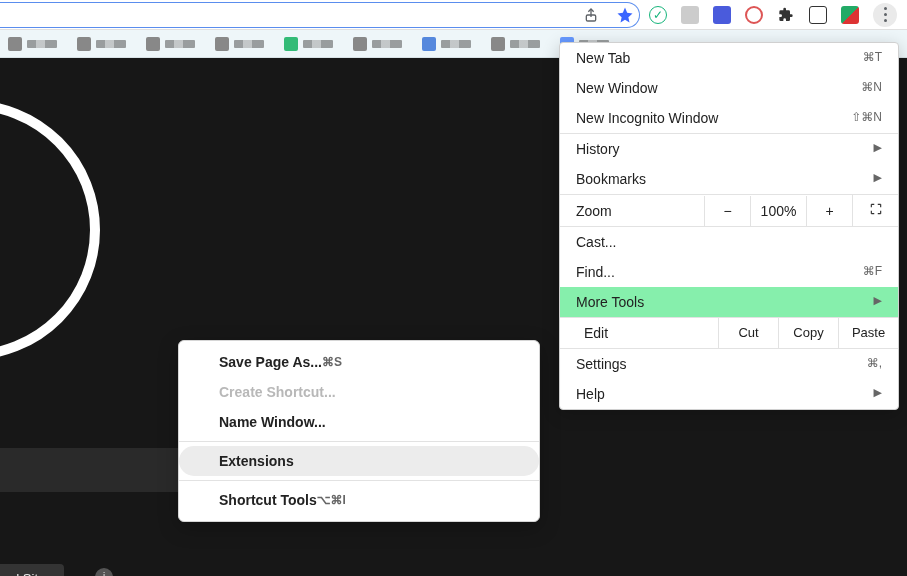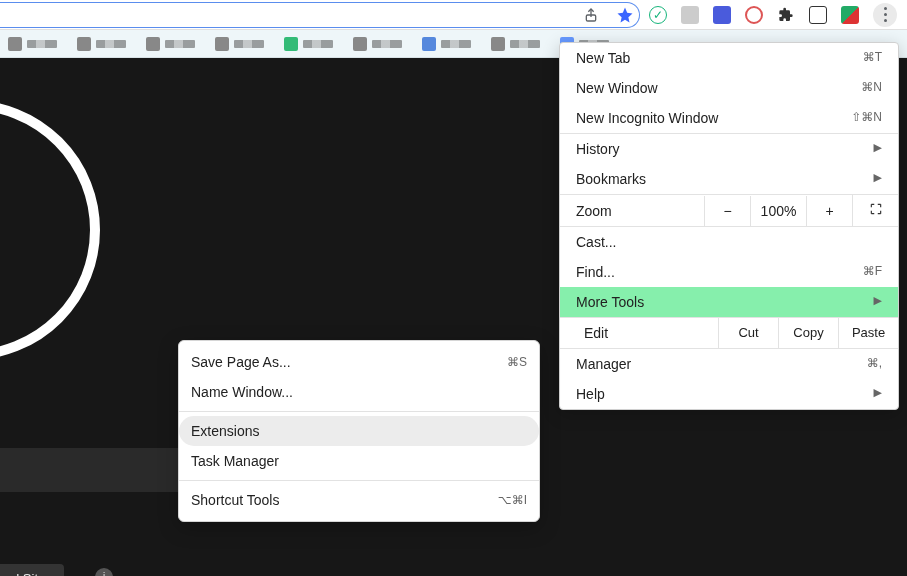--- a/index.html
+++ b/index.html
@@ -38,21 +38,21 @@
     .zoom-label { flex:1; padding:7px 16px; }
     .zoom-cell { width:46px; text-align:center; padding:7px 0; border-left:1px solid #e2e2e2; font-size:14px; }
     .zoom-pct { width:56px; }
     .fs-cell svg { width:14px; height:14px; }
     .edit-row { display:flex; border-top:1px solid #e2e2e2; border-bottom:1px solid #e2e2e2; }
     .edit-label { flex:1; padding:7px 24px; }
     .edit-cell { width:60px; text-align:center; padding:7px 0; border-left:1px solid #e2e2e2; font-size:13px; }
 
     
     .submenu { position:absolute; top:340px; left:178px; width:362px; background:#fff; border:1px solid #d6d6d6; box-shadow:0 6px 20px rgba(0,0,0,.25); border-radius:6px; font-size:14px; color:#222; z-index:30; padding:6px 0; }
-    .sub-row { display:flex; align-items:center; justify-content:space-between; padding:7px 12px; cursor:default; }
+    .sub-row { display:flex; align-items:center; padding:7px 40px; cursor:default;font-weight:bold; }
     .sub-row:hover, .sub-row.hl { background:#ececec;border-radius:15px; }
     .sub-row.disabled { color:#b8b8b8; }
     .sub-sep { height:1px; background:#e2e2e2; margin:4px 0; }
 
     .tri-dots { display:flex; flex-direction:column; gap:3px; align-items:center; justify-content:center; width:24px; height:24px; border-radius:50%; background:#eaeaea; }
     .tri-dots span { width:3px; height:3px; border-radius:50%; background:#5f6368; }
   </style>
 </head>
 <body>
 
@@ -183,42 +183,42 @@
     <span>More Tools</span>
     <span class="arrow-r">▶</span>
   </div>
   <div class="edit-row">
     <div class="edit-label">Edit</div>
     <div class="edit-cell">Cut</div>
     <div class="edit-cell">Copy</div>
     <div class="edit-cell">Paste</div>
   </div>
   <div class="menu-row">
-    <span>Manager</span>
+    <span>Settings</span>
     <span class="shortcut">⌘,</span>
   </div>
   <div class="menu-row">
     <span>Help</span>
     <span class="arrow-r">▶</span>
   </div>
 </div>
 
 <div class="submenu">
   <div class="sub-row">
     <span>Save Page As...</span>
     <span class="shortcut">⌘S</span>
   </div>
+  <div class="sub-row disabled">
+    <span>Create Shortcut...</span>
+  </div>
   <div class="sub-row">
     <span>Name Window...</span>
   </div>
   <div class="sub-sep"></div>
   <div class="sub-row hl">
     <span>Extensions</span>
-  </div>
-  <div class="sub-row">
-    <span>Task Manager</span>
   </div>
   <div class="sub-sep"></div>
   <div class="sub-row">
     <span>Shortcut Tools</span>
     <span class="shortcut">⌥⌘I</span>
   </div>
 </div>
 
 </body></html>

